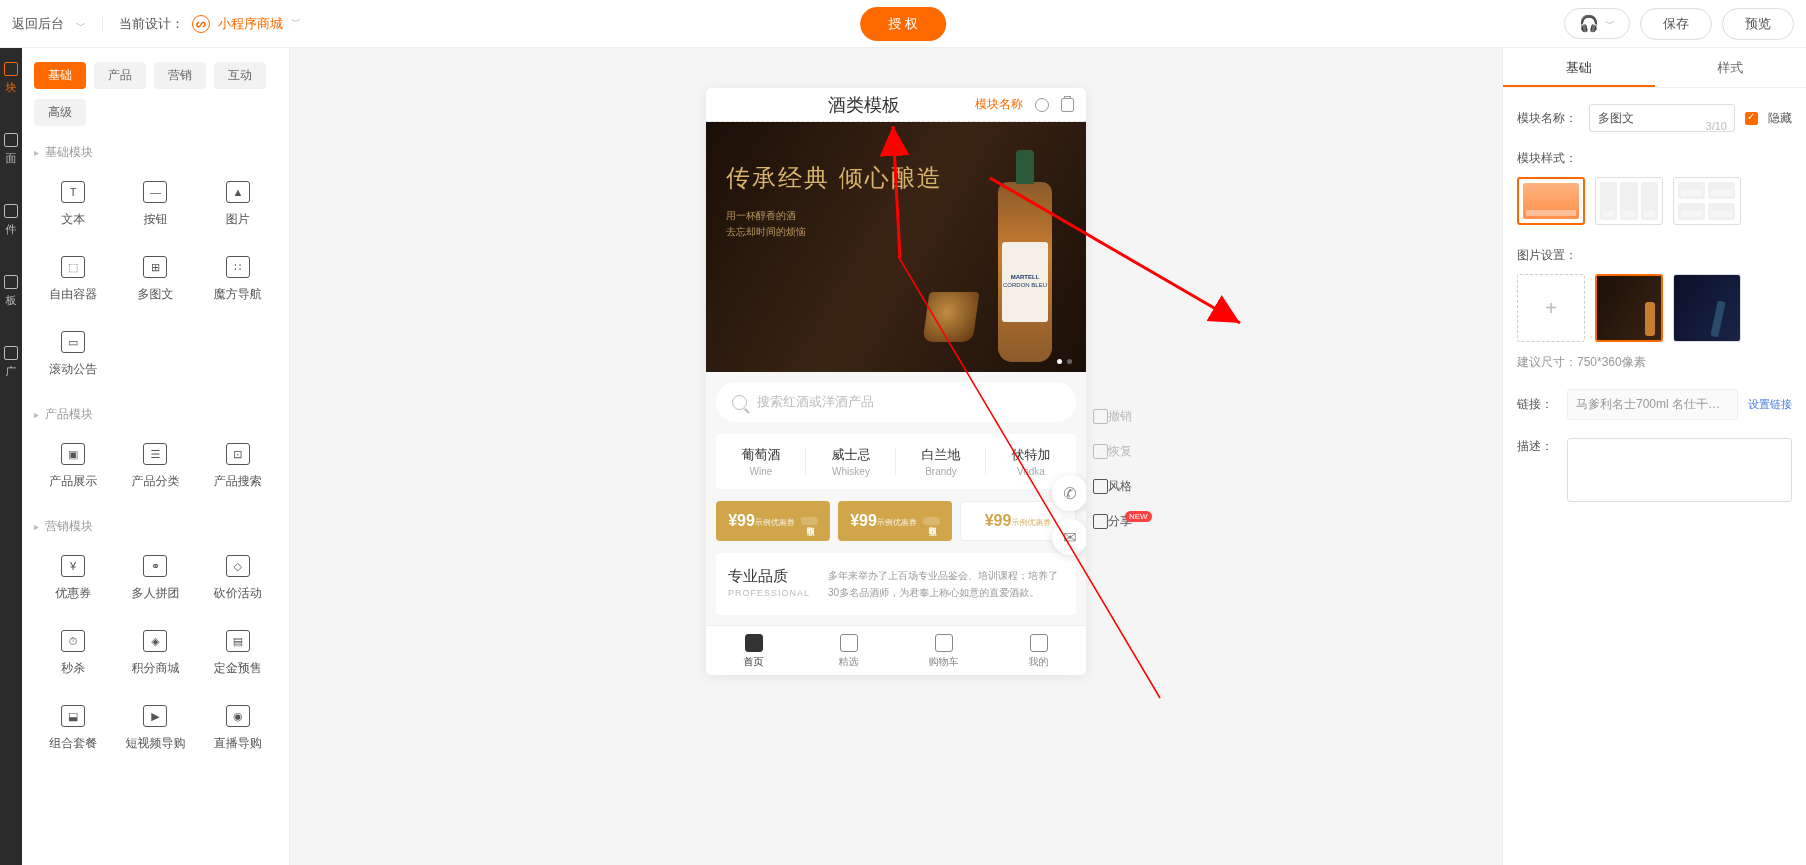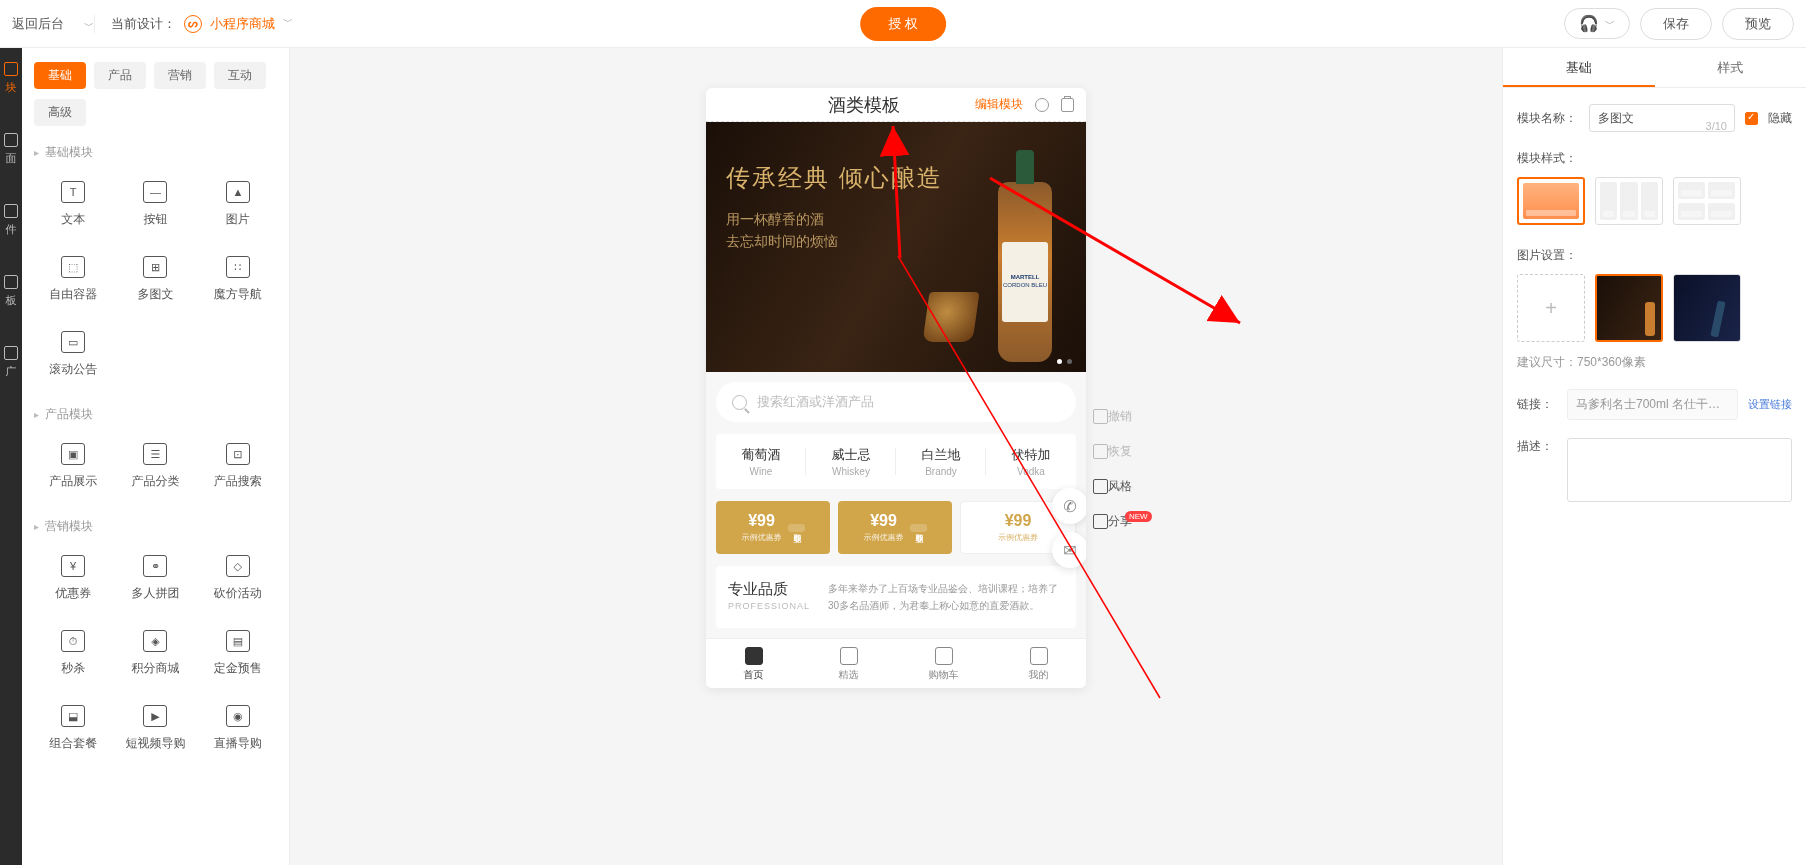--- a/index.html
+++ b/index.html
@@ -1,21 +1,21 @@
 <!DOCTYPE html>
 <html><head>
 <meta charset="utf-8">
 <style>
   * { box-sizing: border-box; margin: 0; padding: 0; font-family: -apple-system, "PingFang SC", "Microsoft YaHei", sans-serif; }
   body { background: #f5f5f5; width: 1806px; height: 865px; overflow: hidden; position: relative; }
 
   
   .topbar { height: 48px; background: #fff; border-bottom: 1px solid #eee; display: flex; align-items: center; padding: 0 12px; position: relative; }
   .topbar-left { display: flex; align-items: center; gap: 16px; }
-  .back-btn { font-size: 13px; color: #555; cursor: pointer; display: flex; align-items: flex-end; gap: 20px; border-right: 1px solid #eee; }
+  .back-btn { font-size: 13px; color: #555; cursor: pointer; display: flex; align-items: flex-end; gap: 12px; padding-right: 16px; border-right: 1px solid #eee; }
   .current-design { display: flex; align-items: flex-start; gap: 8px; font-size: 13px; color: #555; }
   .mini-icon { width: 18px; height: 18px; border-radius: 50%; border: 1.5px solid #ff6a00; display: inline-flex; align-items: center; justify-content: center; color: #ff6a00; font-size: 11px; font-weight: bold; }
   .design-name { color: #ff6a00; }
   .topbar-center { position: absolute; left: 50%; transform: translateX(-50%); }
   .auth-btn { background: #ff6a00; color: #fff; border: none; border-radius: 18px; padding: 8px 28px; font-size: 13px; cursor: pointer; }
   .topbar-right { margin-left: auto; display: flex; align-items: center; gap: 10px; }
   .support-btn { border: 1px solid #ddd; border-radius: 16px; padding: 5px 14px; display: flex; align-items: center; gap: 6px; cursor: pointer; color:#555;}
   .round-btn { border: 1px solid #ddd; border-radius: 16px; padding: 6px 22px; font-size: 13px; background: #fff; cursor: pointer; color:#555;}
 
   
@@ -43,21 +43,21 @@
   .phone { width: 380px; background: #fff; border-radius: 6px; box-shadow: 0 2px 12px rgba(0,0,0,.08); overflow: hidden; position: relative; }
   .phone-header { height: 34px; display: flex; align-items: center; justify-content: flex-end; padding: 0 12px; gap: 12px; border-bottom: 1px dashed #ddd; }
   .ph-title { font-size: 18px; color: #333; margin-right: auto; padding-left: 110px; }
   .ph-edit { color: #ff6a00; font-size: 12px; cursor: pointer; }
   .ph-ic { width: 14px; height: 14px; border: 1.3px solid #999; border-radius: 50%; cursor: pointer; }
   .ph-trash { width: 13px; height: 14px; border: 1.3px solid #999; border-radius: 2px; cursor: pointer; position:relative;}
   .ph-trash::before{content:"";position:absolute;top:-3px;left:2px;right:2px;height:2px;border:1.3px solid #999;border-bottom:none;}
 
   .hero { height: 250px; background: linear-gradient(120deg, #1a0f08 0%, #3a2414 50%, #1a0f08 100%); position: relative; padding: 40px 20px; color: #d9b36c; }
   .hero-title { font-size: 24px; letter-spacing: 2px; }
-  .hero-sub { font-size: 14px; color: #b89660; margin-top: 14px; line-height: 1.6; }
+  .hero-sub { font-size: 10px; color: #b89660; margin-top: 14px; line-height: 1.6; }
   .bottle { position: absolute; right: 34px; bottom: 10px; width: 54px; height: 180px; background: linear-gradient(#8b5a2b, #c97d2f 40%, #8b5a2b); border-radius: 10px 10px 14px 14px; }
   .bottle::before { content: ""; position: absolute; top: -32px; left: 18px; width: 18px; height: 34px; background: #2b5a3b; border-radius: 4px 4px 0 0; }
   .bottle-label { position: absolute; top: 60px; left: 4px; right: 4px; height: 80px; background: #f4f0e6; border-radius: 3px; display:flex; flex-direction:column; align-items:center; justify-content:center; font-size:6px; color:#1a3a6b; text-align:center; line-height:1.3;}
   .glass { position: absolute; right: 110px; bottom: 30px; width: 50px; height: 50px; background: radial-gradient(circle at 40% 40%, #d9a04a, #6b3a10); border-radius: 4px 4px 10px 10px; transform: skewX(-8deg); opacity: 0.85;}
   .dots { position: absolute; bottom: 8px; right: 14px; display: flex; gap: 5px; }
   .dot { width: 5px; height: 5px; border-radius: 50%; background: #666; }
   .dot.active { background: #fff; }
 
   .body-pad { background: #f7f7f7; padding: 10px; }
   .search-box { background: #fff; border-radius: 20px; height: 40px; display: flex; align-items: center; padding: 0 16px; gap: 10px; color: #bbb; font-size: 13px; }
@@ -65,21 +65,21 @@
   .search-ic::after { content: ""; position: absolute; width: 6px; height: 1.6px; background: #bbb; bottom: -3px; right: -4px; transform: rotate(45deg); }
 
   .cats { display: flex; background: #fff; margin-top: 12px; border-radius: 4px; }
   .cat { flex: 1; text-align: center; padding: 12px 0; position: relative; }
   .cat:not(:last-child)::after { content: ""; position: absolute; right: 0; top: 14px; bottom: 14px; width: 1px; background: #eee; }
   .cat-cn { font-size: 13px; color: #333; }
   .cat-en { font-size: 10px; color: #aaa; margin-top: 2px; }
 
   .coupons { display: flex; gap: 8px; margin-top: 12px; }
   .coupon { flex: 1; background: #d1a54a; border-radius: 4px; padding: 10px 6px; color: #fff; text-align: center; position: relative; display:flex; align-items:center; justify-content:center; gap:6px;}
-  .coupon-main{display:flex;flex-direction:column;align-items:center;justify-content:center;}
+  .coupon-main{display:flex;flex-direction:row;align-items:center;justify-content:center;}
   .coupon-price { font-size: 16px; font-weight: bold; }
   .coupon-sub { font-size: 8px; opacity: 0.85; margin-top:2px;}
   .coupon-side { writing-mode: vertical-rl; font-size: 8px; background: rgba(255,255,255,0.2); padding: 4px 3px; border-radius: 3px; }
   .coupon:last-child { background: #fff; color: #d1a54a; border: 1px solid #eee; }
 
   .quality { background: #fff; margin-top: 12px; border-radius: 4px; padding: 14px 12px; display: flex; gap: 18px; }
   .q-left { flex-shrink: 0; }
   .q-title { font-size: 15px; color: #333; }
   .q-title-en { font-size: 9px; color: #bbb; letter-spacing: 1px; margin-top: 2px; }
   .q-desc { font-size: 10px; color: #999; line-height: 1.7; }
@@ -294,21 +294,21 @@
         <span class="block-label">直播导购</span>
       </div>
   </div>
 </div>
 
 <div class="canvas">
   <div class="phone-wrap">
     <div class="phone">
       <div class="phone-header">
         <span class="ph-title">酒类模板</span>
-        <span class="ph-edit">编辑模块</span>
+        <span class="ph-edit">模块名称</span>
         <span class="ph-ic"></span>
         <span class="ph-trash"></span>
       </div>
       <div class="hero">
         <div class="hero-title">传承经典 倾心酿造</div>
         <div class="hero-sub">
           <div>用一杯醇香的酒</div>
           <div>去忘却时间的烦恼</div>
         </div>
         <div class="glass"></div>

